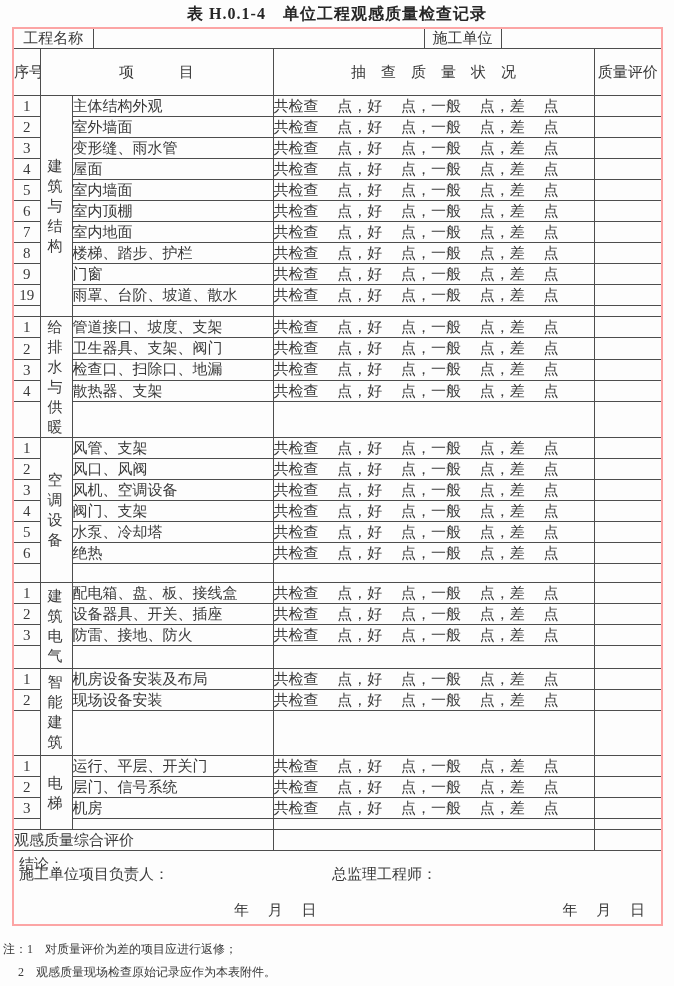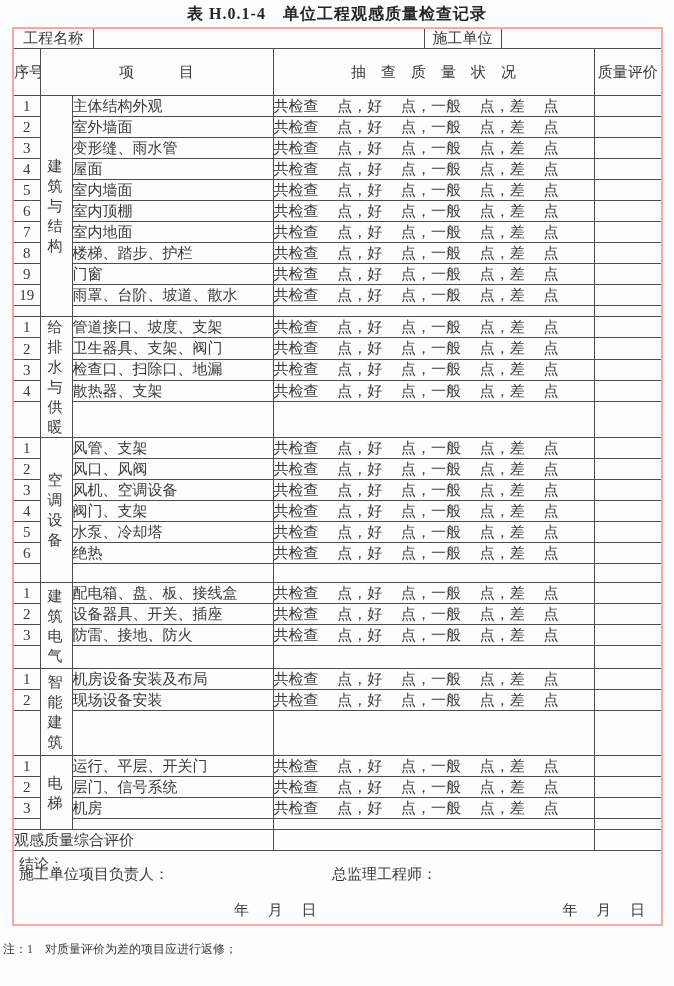--- a/index.html
+++ b/index.html
@@ -343,15 +343,16 @@
               <span class="d-right">年　 月　 日</span>
             </div>
           </div>
         </td>
       </tr>
     </tbody>
   </table>
 
   <div class="notes">
     <div>注：1　对质量评价为差的项目应进行返修；</div>
+    <div class="note-line2">2　观感质量现场检查原始记录应作为本表附件。</div>
   </div>
 
 </div>
 
 </body></html>

